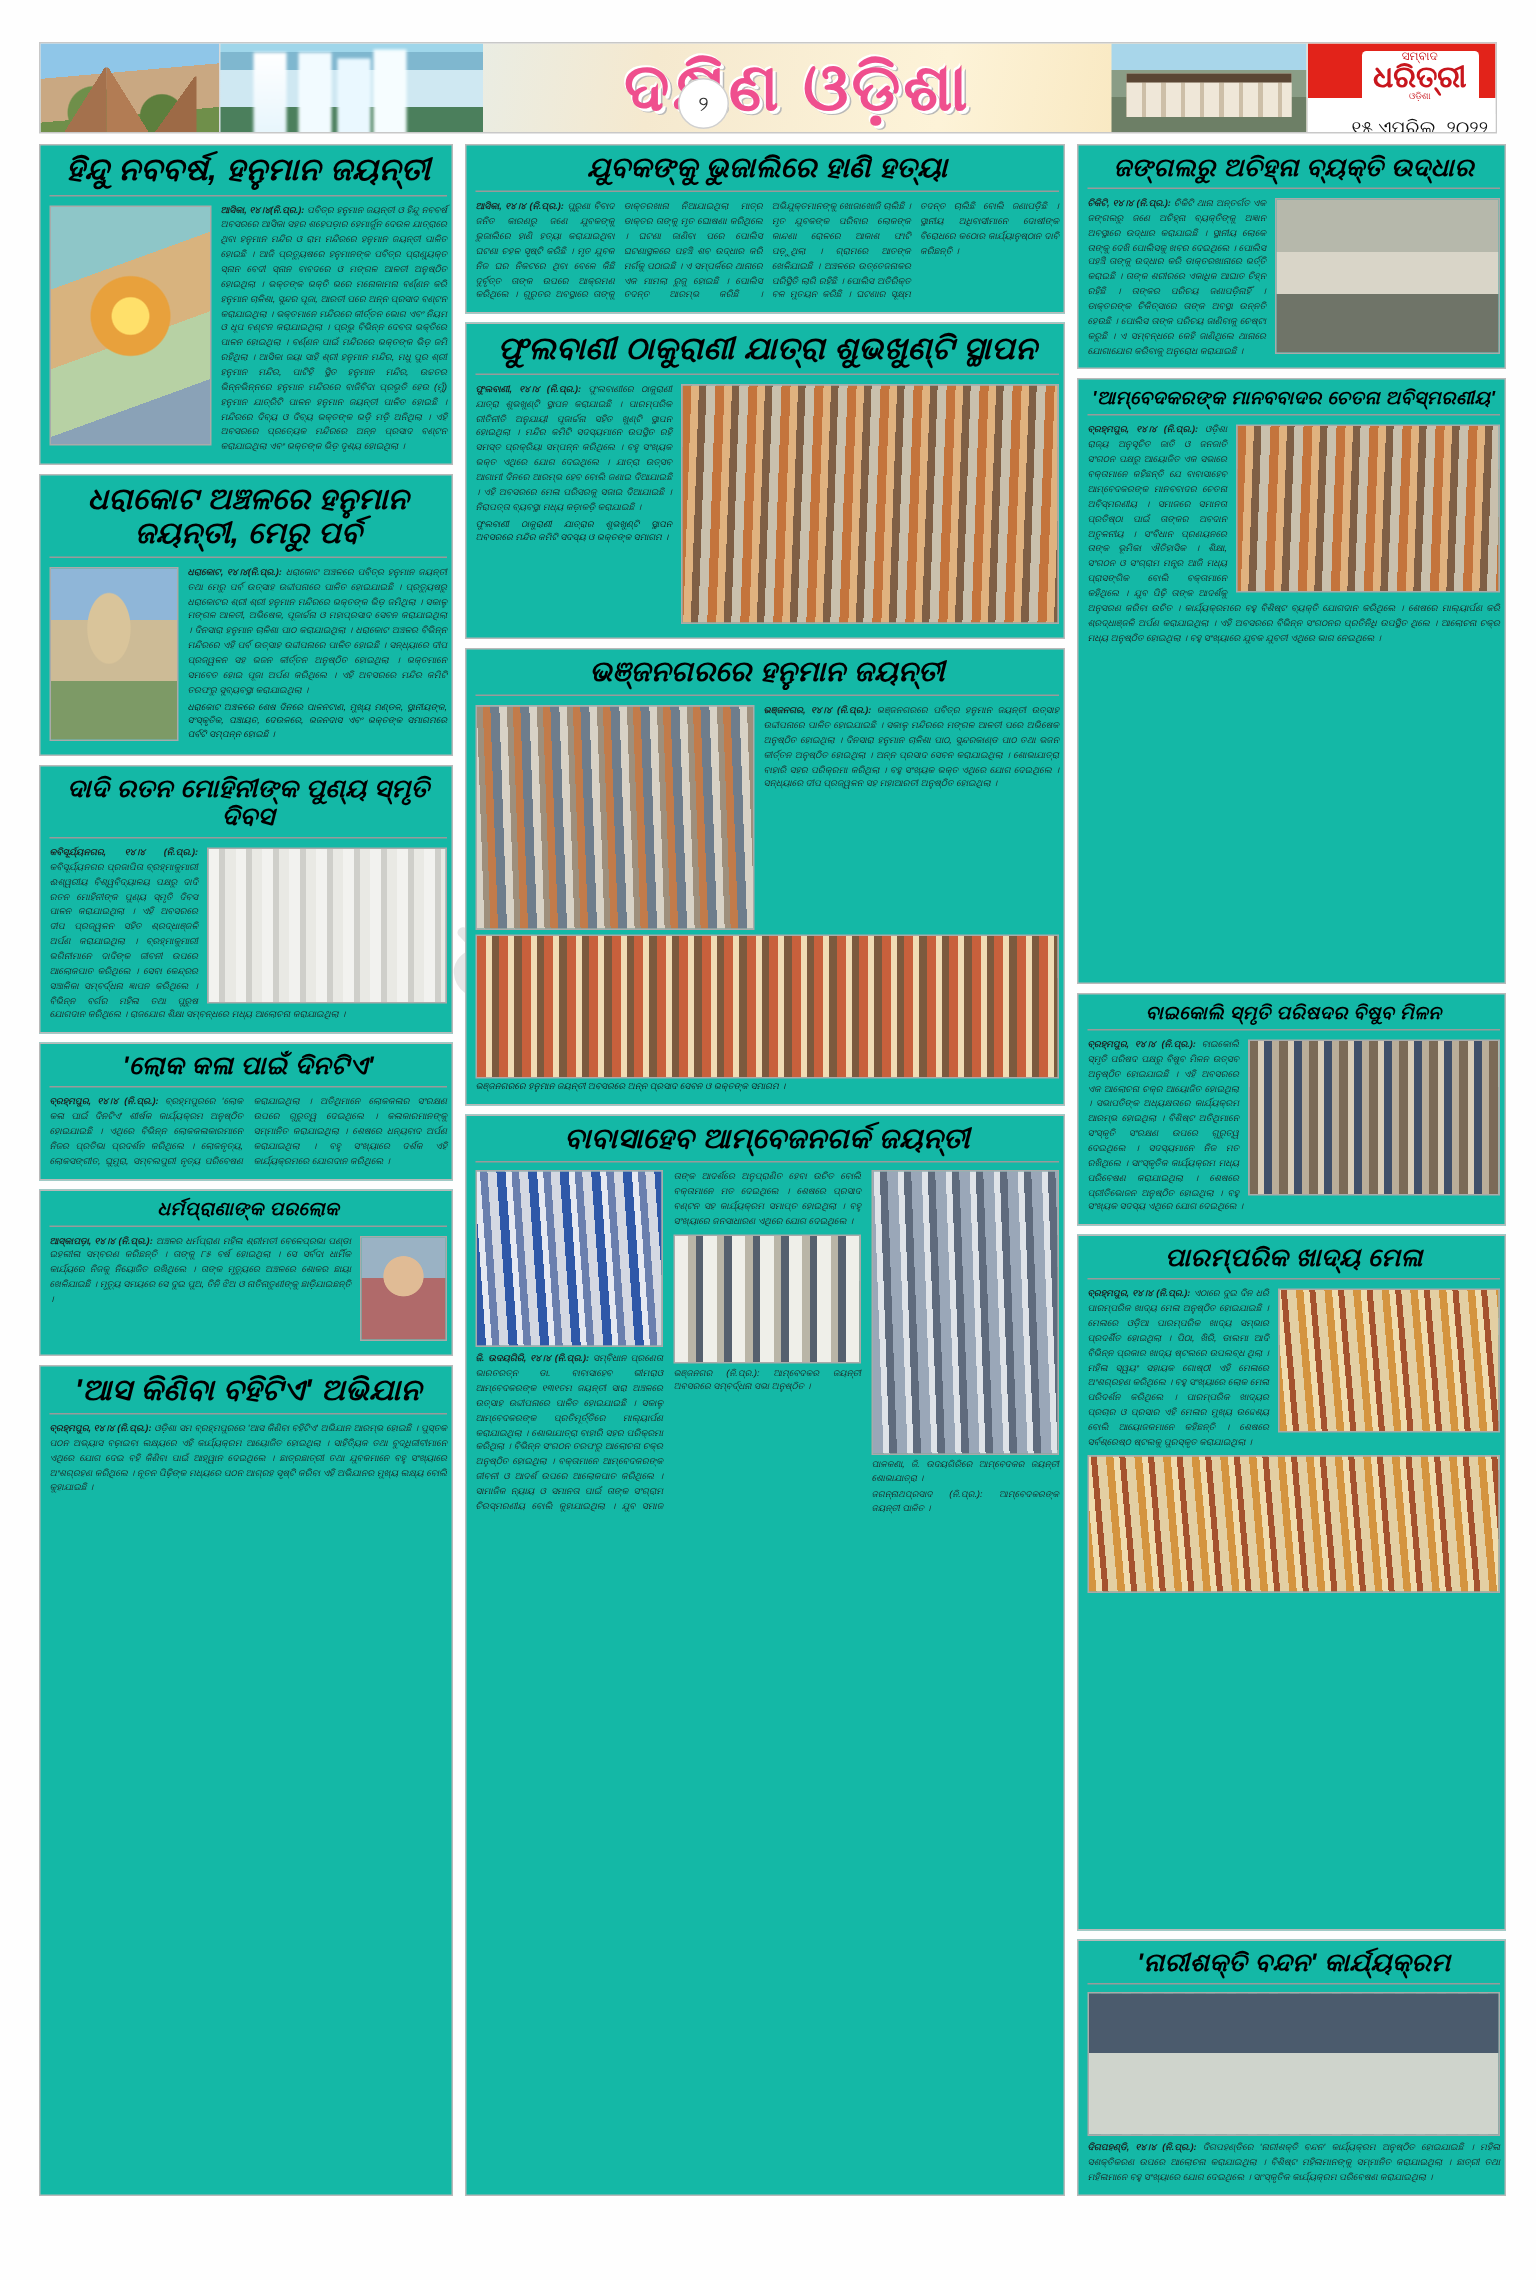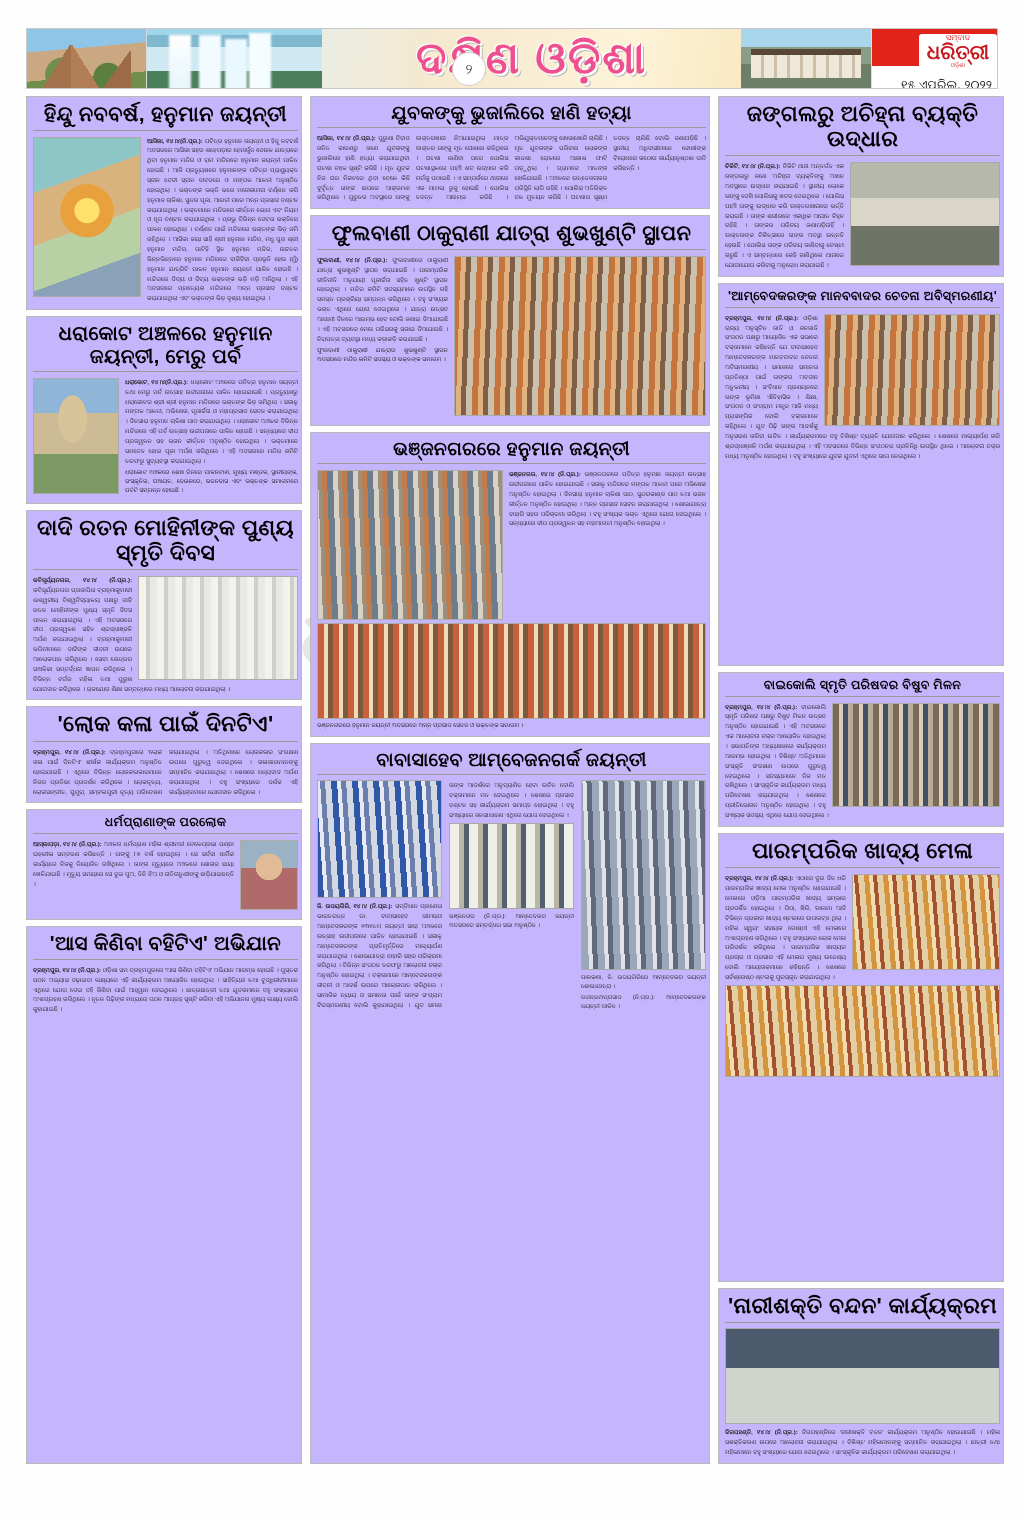--- a/index.html
+++ b/index.html
@@ -72,21 +72,21 @@
   .mh-bldg:after{
     content:""; position:absolute; left:10px; top:20px; right:10px; bottom:10px;
     background:
       repeating-linear-gradient(90deg,#efe7d8 0 10px,#cdbfa8 10px 13px),
       #e7dcc8;
     border-top:6px solid #5a4634;
   }
   .mh-logo {
     flex:0 0 112px; position:relative;
     background:linear-gradient(180deg,#e2231a 0 62%, #ffffff 62% 100%);
-    display:flex; flex-direction:column; align-items:flex-end; justify-content:flex-start;
+    display:flex; flex-direction:column; align-items:center; justify-content:flex-start;
     border-left:1px solid #ddd;
     padding-left:24px;
   }
   .mh-logo-box{
     margin-top:5px;width:78px;height:44px;background:#fff;border-radius:3px;
     display:flex;flex-direction:column;align-items:center;justify-content:center;line-height:1;
   }
   .mh-logo-small{font-size:8px;color:#c8161d;}
   .mh-logo-big{font-size:20px;color:#c8161d;font-weight:bold;}
   .mh-logo-tiny{font-size:6px;color:#c8161d;}
@@ -98,31 +98,31 @@
   
   .grid {
     display:grid;
     grid-template-columns:276px 400px 286px;
     gap:8px;
     margin-top:7px;
     height:1368px;
   }
   .col { display:flex; flex-direction:column; gap:6px; }
 
-  .box { border:1px solid #b9b9b9; padding:5px 3px 6px 6px; background:#c4b5fd; position:relative; }
+  .box { border:1px solid #b9b9b9; padding:5px 3px 6px 6px; background:#14b8a6; position:relative;font-style:italic; }
 
   h2.hl {
     margin:0 0 4px 0;
     font-weight:bold; text-align:center; line-height:1.12;
     color:#000;
     letter-spacing:.3px;
   }
   .hl-xl { font-size:19px; }
   .hl-lg { font-size:21px; }
-  .hl-md { font-size:22px; }
+  .hl-md { font-size:17px; }
   .hl-sm { font-size:20px; }
   .hl-xs { font-size:12.5px; }
 
   .rule { border-top:1px solid #9a9a9a; margin:4px 0 5px 0; }
 
   
   .body { font-size:6.1px; line-height:1.62; text-align:justify; color:#1d1d1d;
           hyphens:auto; word-break:break-word; }
   .c2 { column-count:2; column-gap:7px; column-rule:0; }
   .c3 { column-count:3; column-gap:7px; }

